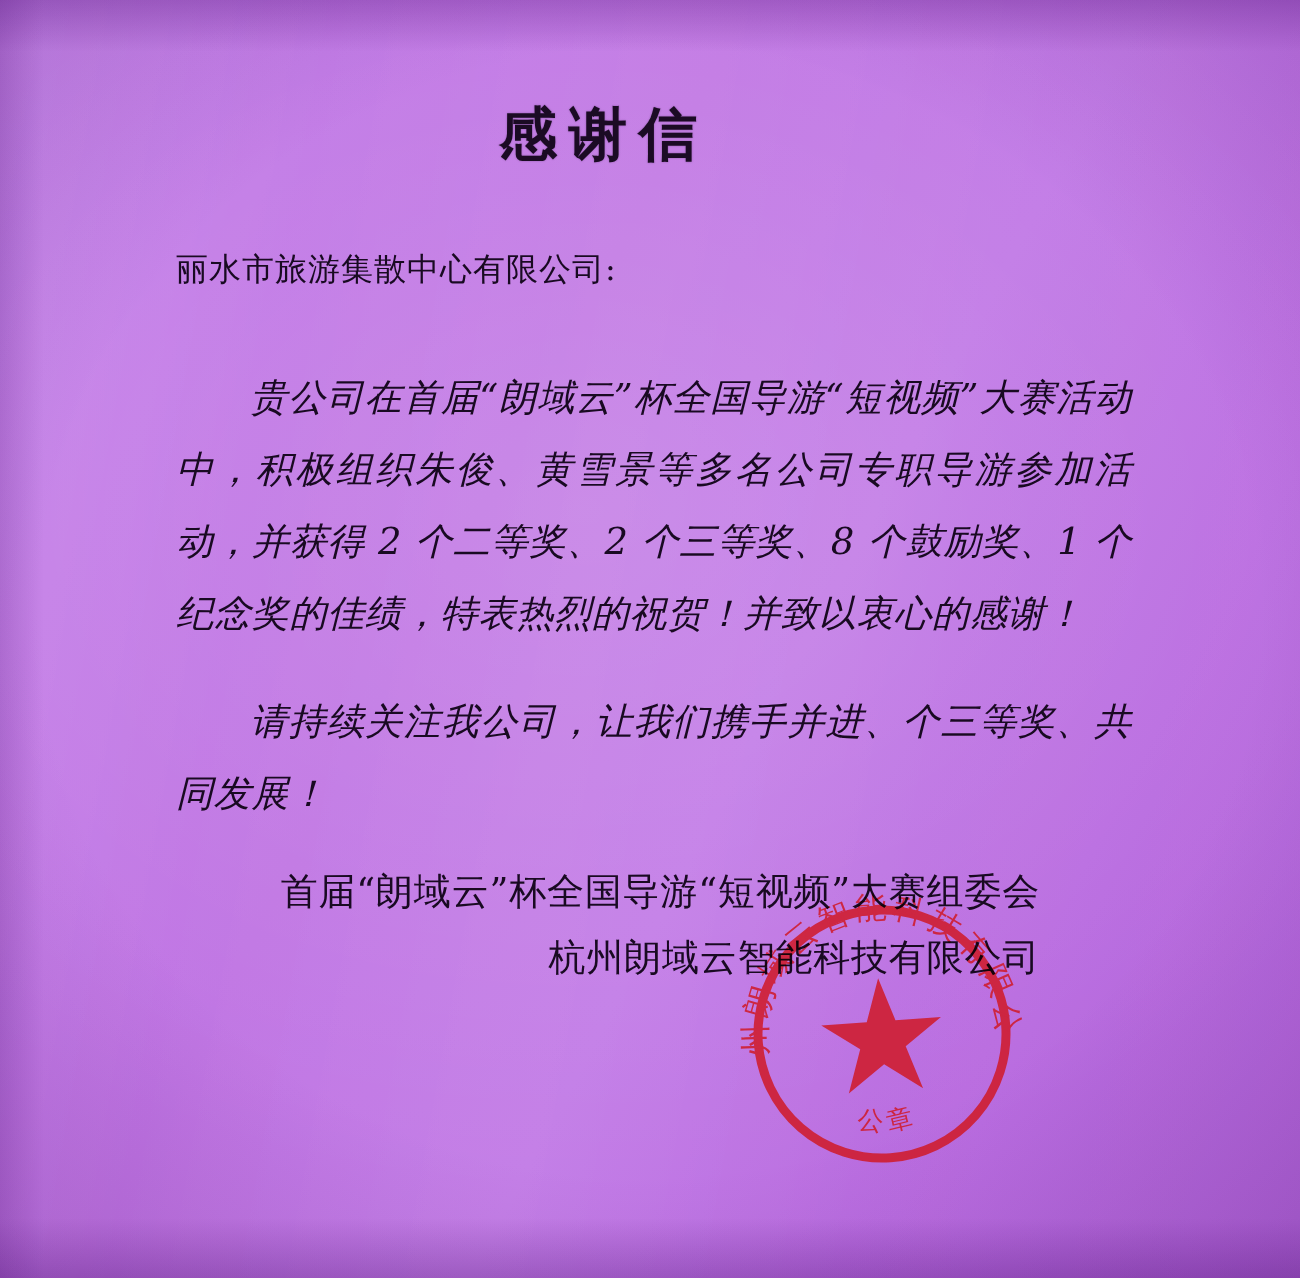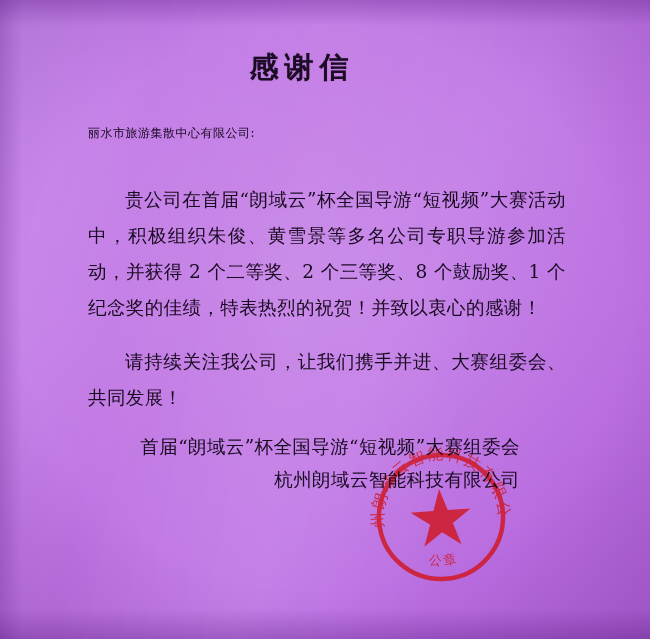--- a/index.html
+++ b/index.html
@@ -79,39 +79,40 @@
     font-weight: bold;
     letter-spacing: 6px;
     color: #1b0b24;
     text-shadow: 0 0 1px rgba(30,10,40,0.35);
   }
 
   .salutation {
     position: absolute;
     top: 125px;
     left: 88px;
-    font-size: 12px;
+    font-size: 16px;
     color: #190a22;
     letter-spacing: 0.5px;
   }
 
   .body-block {
     position: absolute;
     top: 163px;
     left: 88px;
     width: 478px;
   }
 
   .para {
     font-size: 18.5px;
     line-height: 36px;
     color: #190a22;
     text-indent: 2em;
     letter-spacing: 0.4px;
     text-align: justify;
+    font-style: italic;
   }
   .para + .para {
     margin-top: 10px;
   }
 
   .signature {
     position: absolute;
     top: 430px;
     left: 0;
     right: 84px;
@@ -159,21 +160,21 @@
   <div class="vignette"></div>
 
   <div class="content">
 
     <div class="doc-title">感谢信</div>
 
     <div class="salutation">丽水市旅游集散中心有限公司:</div>
 
     <div class="body-block">
       <p class="para">贵公司在首届“朗域云”杯全国导游“短视频”大赛活动中，积极组织朱俊、黄雪景等多名公司专职导游参加活动，并获得 2 个二等奖、2 个三等奖、8 个鼓励奖、1 个纪念奖的佳绩，特表热烈的祝贺！并致以衷心的感谢！</p>
-      <p class="para">请持续关注我公司，让我们携手并进、大赛组委会、共同发展！</p>
+      <p class="para">请持续关注我公司，让我们携手并进、个三等奖、共同发展！</p>
     </div>
 
     <div class="signature">
       <div class="sig-line">首届“朗域云”杯全国导游“短视频”大赛组委会</div>
       <div class="sig-line">杭州朗域云智能科技有限公司</div>
     </div>
 
     <div class="seal">
       <svg width="168" height="168" viewBox="0 0 168 168" xmlns="http://www.w3.org/2000/svg">
         <defs>

